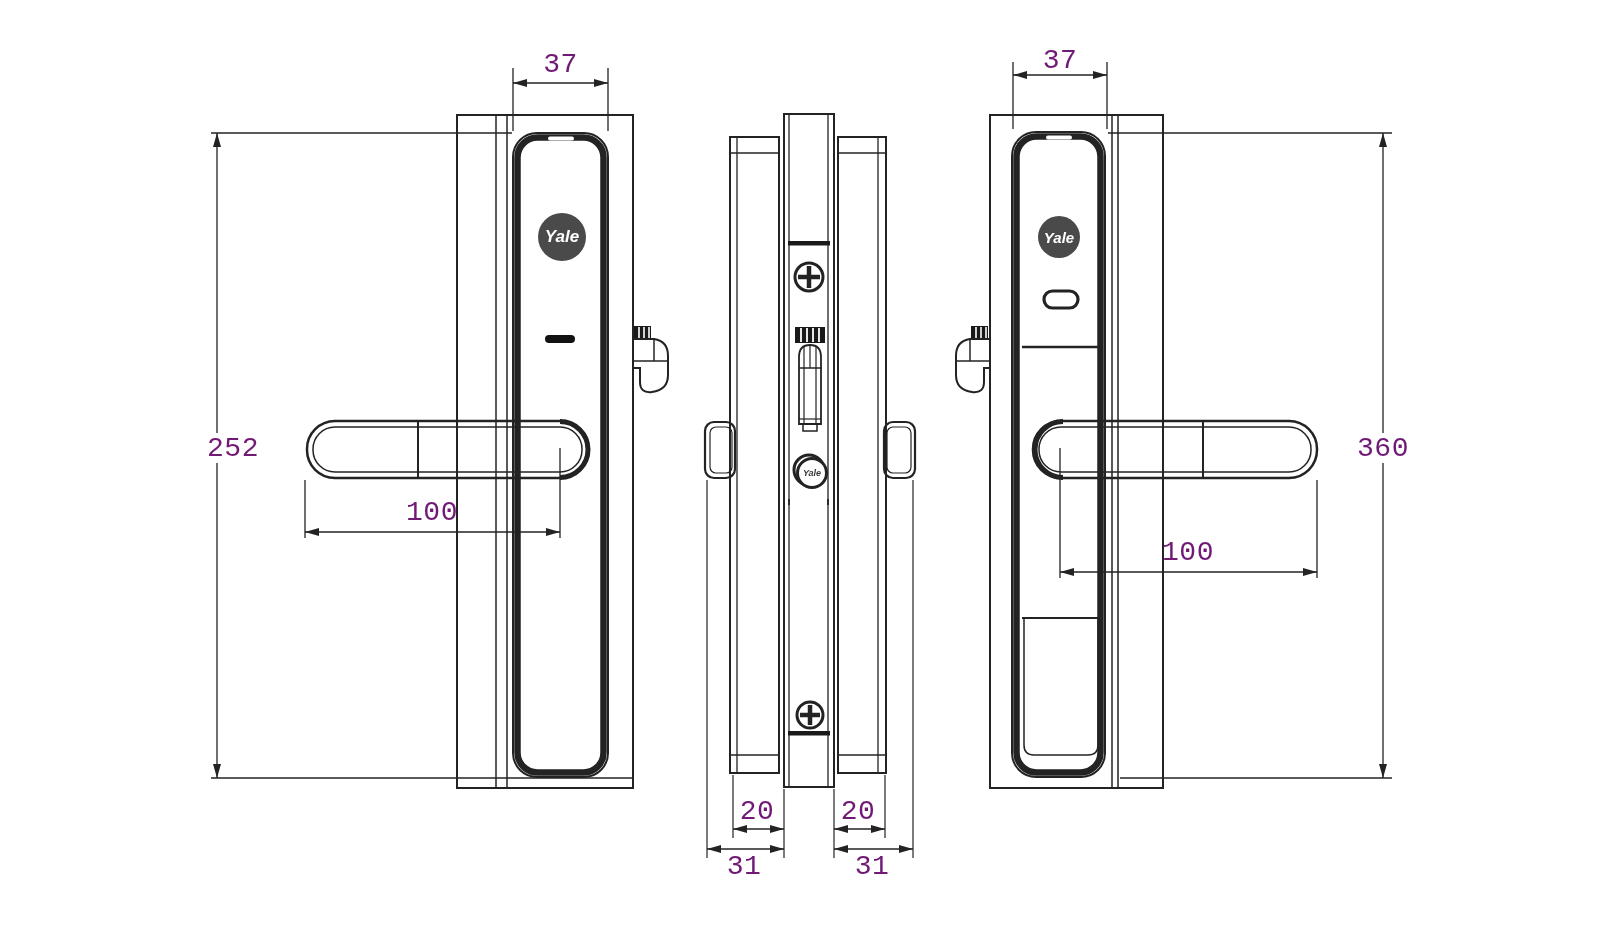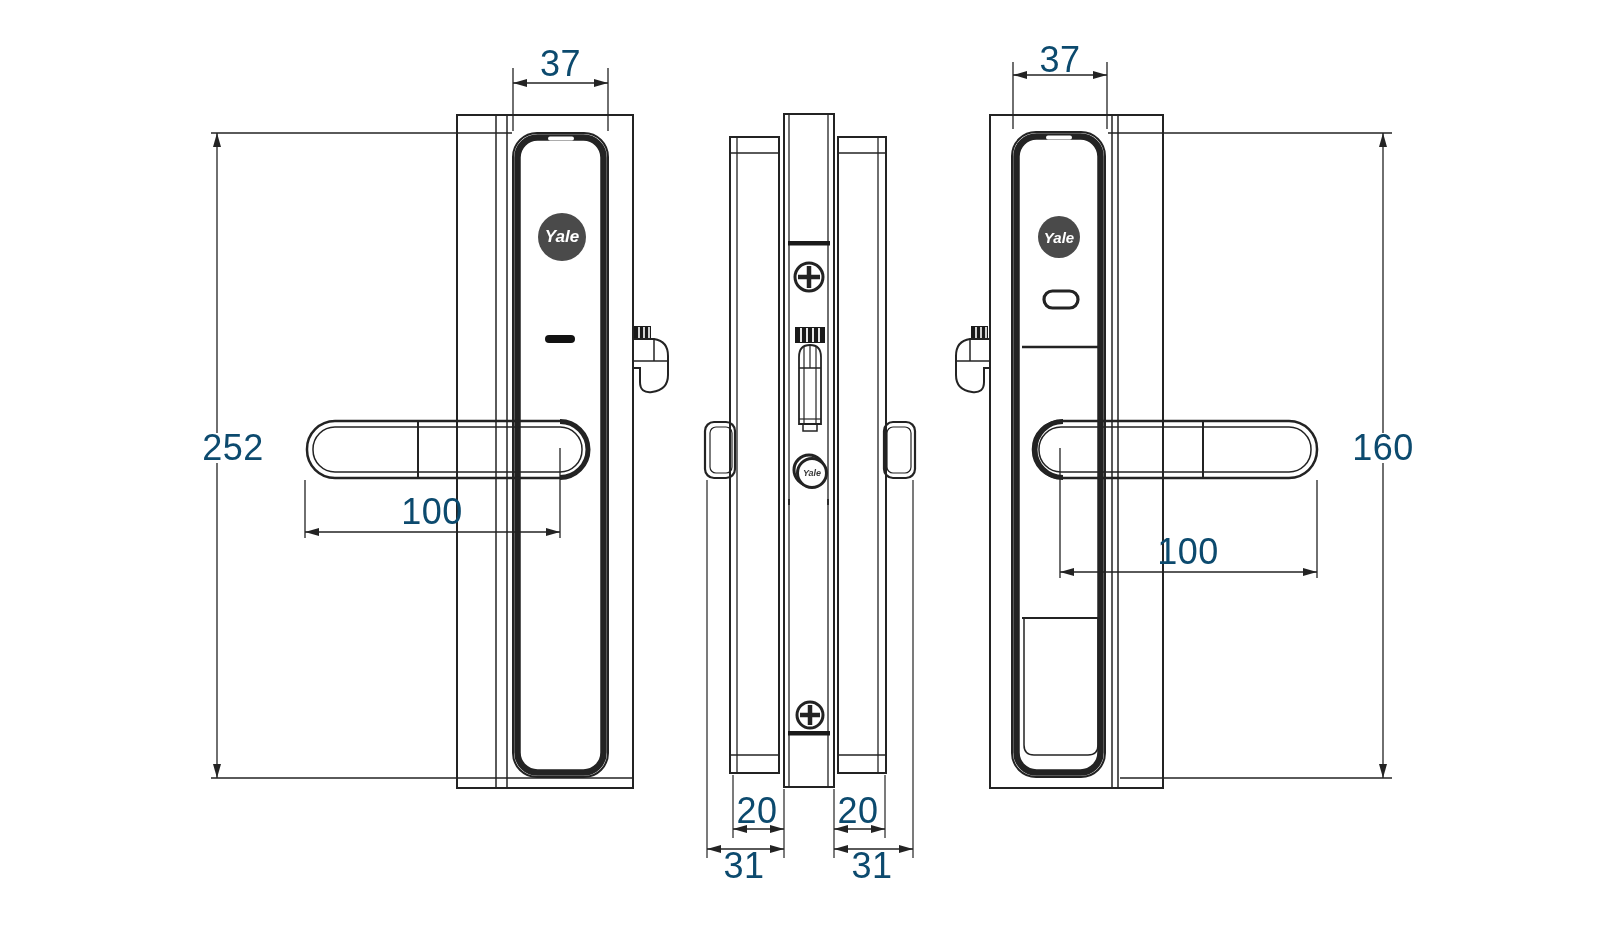--- a/index.html
+++ b/index.html
@@ -7,21 +7,21 @@
     position:relative;
     width:1599px;height:933px;
     background:#fff;
     font-family:"Liberation Sans","DejaVu Sans",sans-serif;
     overflow:hidden;
   }
   #drawing{position:absolute;left:0;top:0;}
   .dim-label{
     position:absolute;
     display:flex;align-items:center;justify-content:center;
-    font-size:36px;color:#0c4a6e;letter-spacing:.5px;
+    font-size:28px;color:#701a75;letter-spacing:.5px;font-family:Liberation Mono, monospace;
   }
   .dim-label.masked{background:#fff;}
   .logo-circle{
     position:absolute;border-radius:50%;
     display:flex;align-items:center;justify-content:center;
     background:#4a4a4a;color:#fff;font-weight:bold;font-style:italic;
   }
   .logo-circle.outline{
     background:#fff;color:#3a3a3a;border:3px solid #232323;font-weight:bold;
   }
@@ -229,17 +229,17 @@
 <div class="dim-label" style="left:382px;top:498px;width:100px;height:28px;">100</div>
 <div class="logo-circle" style="left:538px;top:213px;width:48px;height:48px;font-size:17px;">Yale</div>
 
 <div class="dim-label" style="left:737px;top:798px;width:40px;height:26px;">20</div>
 <div class="dim-label" style="left:838px;top:798px;width:40px;height:26px;">20</div>
 <div class="dim-label" style="left:724px;top:853px;width:40px;height:26px;">31</div>
 <div class="dim-label" style="left:852px;top:853px;width:40px;height:26px;">31</div>
 <div class="logo-circle outline" style="left:796px;top:457px;width:26px;height:26px;font-size:9px;">Yale</div>
 
 <div class="dim-label" style="left:1013px;top:46px;width:94px;height:28px;">37</div>
-<div class="dim-label masked" style="left:1354px;top:433px;width:58px;height:30px;">160</div>
+<div class="dim-label masked" style="left:1354px;top:433px;width:58px;height:30px;">360</div>
 <div class="dim-label" style="left:1138px;top:538px;width:100px;height:28px;">100</div>
 <div class="logo-circle" style="left:1038px;top:216px;width:42px;height:42px;font-size:15px;">Yale</div>
 
 </div>
 
 </body></html>

